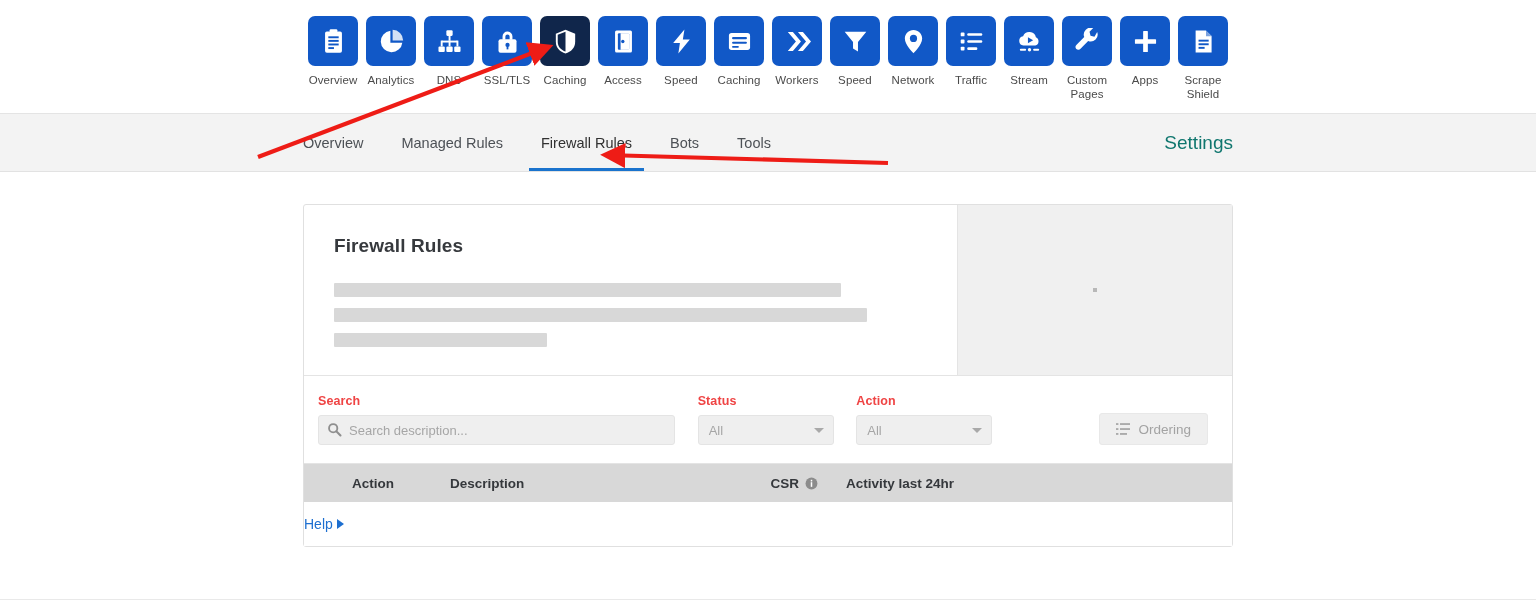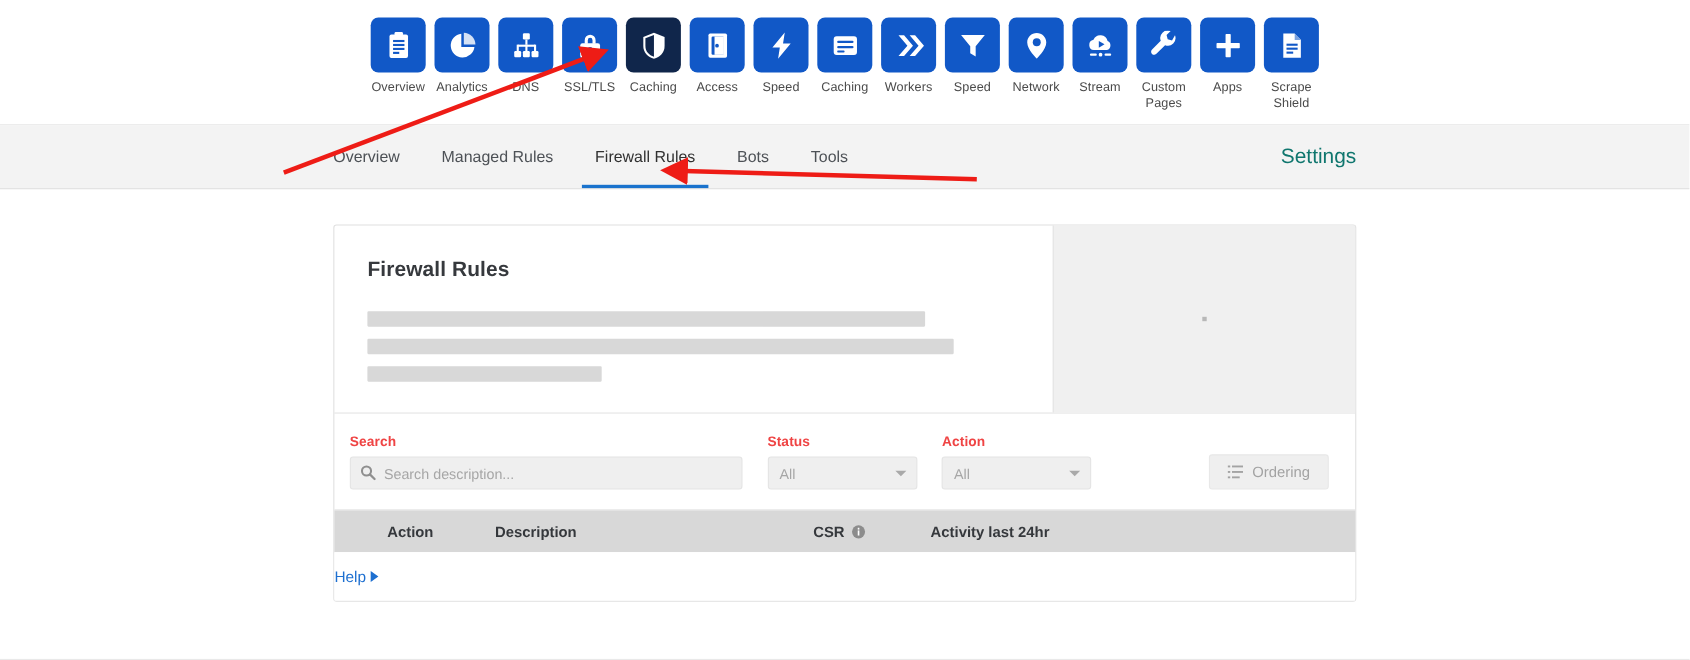--- a/index.html
+++ b/index.html
@@ -236,21 +236,21 @@
     font-size: 13.5px;
     font-weight: bold;
     color: #35383c;
   }
   .th-action { width: 110px; text-align: center; }
   .th-desc { width: 280px; padding-left: 22px; }
   .th-csr {
     width: 110px;
     display: flex;
     align-items: center;
-    justify-content: center;
+    justify-content: flex-end;
     gap: 6px;
   }
   .info-ico { width: 13px; height: 13px; display: block; cursor: pointer; }
   .th-activity { padding-left: 28px; }
   .table-body {
     height: 44px;
     display: flex;
     align-items: center;
     padding-right: 18px;
     background: #ffffff;
@@ -400,20 +400,33 @@
         <div class="app-label">Speed</div>
       </div>
       <div class="app-item">
         <div class="tile">
           <svg viewBox="0 0 24 24">
             <path d="M12 1.8c-4.3 0-7.7 3.4-7.7 7.6 0 5.6 7.7 13 7.7 13s7.7-7.4 7.7-13c0-4.2-3.4-7.6-7.7-7.6z" fill="#ffffff"></path>
             <circle cx="12" cy="9.3" r="3.2" fill="#1158c7"></circle>
           </svg>
         </div>
         <div class="app-label">Network</div>
+      </div>
+      <div class="app-item">
+        <div class="tile">
+          <svg viewBox="0 0 24 24">
+            <rect x="2.4" y="4" width="3.4" height="3.4" rx=".8" fill="#ffffff"></rect>
+            <rect x="8.2" y="4.6" width="13.4" height="2.3" rx="1.1" fill="#ffffff"></rect>
+            <rect x="2.4" y="10.3" width="3.4" height="3.4" rx=".8" fill="#ffffff"></rect>
+            <rect x="8.2" y="10.9" width="13.4" height="2.3" rx="1.1" fill="#ffffff"></rect>
+            <rect x="2.4" y="16.6" width="3.4" height="3.4" rx=".8" fill="#ffffff"></rect>
+            <rect x="8.2" y="17.2" width="9" height="2.3" rx="1.1" fill="#ffffff"></rect>
+          </svg>
+        </div>
+        <div class="app-label">Traffic</div>
       </div>
       <div class="app-item">
         <div class="tile">
           <svg viewBox="0 0 24 24">
             <path d="M6.6 15.6a4.2 4.2 0 0 1-.3-8.3 6 6 0 0 1 11.4 1 3.9 3.9 0 0 1-.5 7.3z" fill="#ffffff"></path>
             <path d="M10.6 8.2v5.4l4.6-2.7z" fill="#1158c7"></path>
             <rect x="3.4" y="18.4" width="5.6" height="1.8" rx=".9" fill="#ffffff"></rect>
             <circle cx="12" cy="19.3" r="1.5" fill="#ffffff"></circle>
             <rect x="15.2" y="18.4" width="5.4" height="1.8" rx=".9" fill="#ffffff"></rect>
           </svg>

